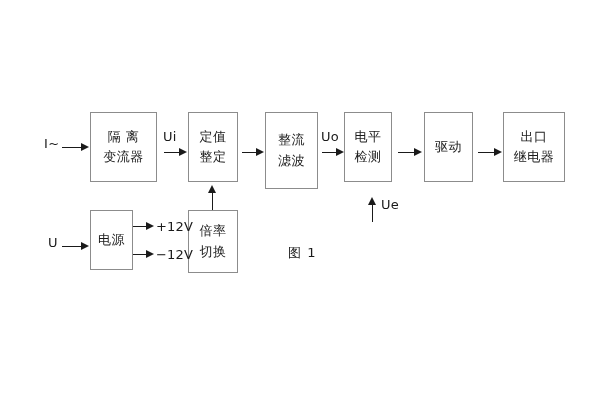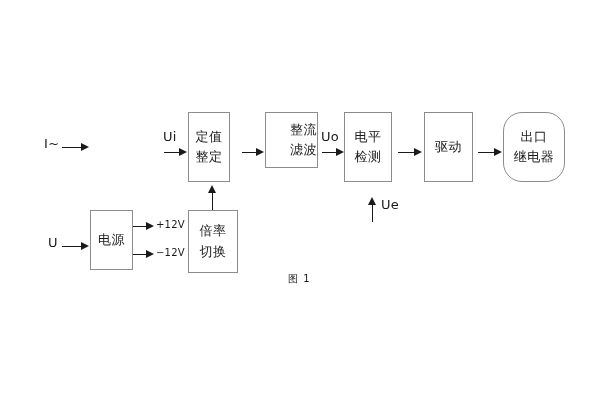--- a/index.html
+++ b/index.html
@@ -49,22 +49,22 @@
 
   
   .lbl {
     position: absolute;
     color: #1a1a1a;
     font-size: 13px;
     white-space: nowrap;
     line-height: 1;
   }
   .lbl.sig { font-size: 13px; letter-spacing: 0.3px; }
-  .lbl.cap { font-size: 10px; letter-spacing: 1px; margin-top: 28px; }
-  .lbl.volt { font-size: 10px; letter-spacing: 0.2px; }
+  .lbl.cap { font-size: 13px; letter-spacing: 1px; }
+  .lbl.volt { font-size: 13px; letter-spacing: 0.2px; }
 
   
   .hline {
     position: absolute;
     height: 0;
     border-top: 1.5px solid #1a1a1a;
   }
   .vline {
     position: absolute;
     width: 0;
@@ -96,41 +96,45 @@
     <div class="lbl sig" style="left:44px; top:137px;">I~</div>
 
     <div class="lbl sig" style="left:48px; top:236px;">U</div>
 
     <div class="hline" style="left:62px; top:147px; width:20px;"></div>
     <div class="arrow-r" style="left:81px; top:142.5px;"></div>
 
     <div class="hline" style="left:62px; top:246px; width:20px;"></div>
     <div class="arrow-r" style="left:81px; top:241.5px;"></div>
 
+    <div class="box" style="left:90px; top:112px; width:67px; height:70px;">
+      <span class="ln">隔 离</span>
+      <span class="ln">变流器</span>
+    </div>
 
-    <div class="box" style="left:188px; top:112px; width:42px; height:70px;">
+    <div class="box" style="left:188px; top:112px; width:50px; height:70px;">
       <span class="ln">定值</span>
       <span class="ln">整定</span>
     </div>
 
-    <div class="box" style="left:265px; top:112px; width:53px; height:56px;align-items:flex-end;">
+    <div class="box" style="left:265px; top:112px; width:53px; height:77px;">
       <span class="ln">整流</span>
       <span class="ln">滤波</span>
     </div>
 
     <div class="box one-line" style="left:424px; top:112px; width:49px; height:70px;">
       <span class="ln">驱动</span>
     </div>
 
     <div class="box" style="left:344px; top:112px; width:48px; height:70px;">
       <span class="ln">电平</span>
       <span class="ln">检测</span>
     </div>
 
-    <div class="box" style="left:503px; top:112px; width:62px; height:70px;border-radius:19px;">
+    <div class="box" style="left:503px; top:112px; width:62px; height:70px;">
       <span class="ln">出口</span>
       <span class="ln">继电器</span>
     </div>
 
     <div class="lbl sig" style="left:163px; top:130px;">Ui</div>
     <div class="hline" style="left:164px; top:152px; width:16px;"></div>
     <div class="arrow-r" style="left:179px; top:147.5px;"></div>
 
     <div class="hline" style="left:242px; top:152px; width:15px;"></div>
     <div class="arrow-r" style="left:256px; top:147.5px;"></div>

